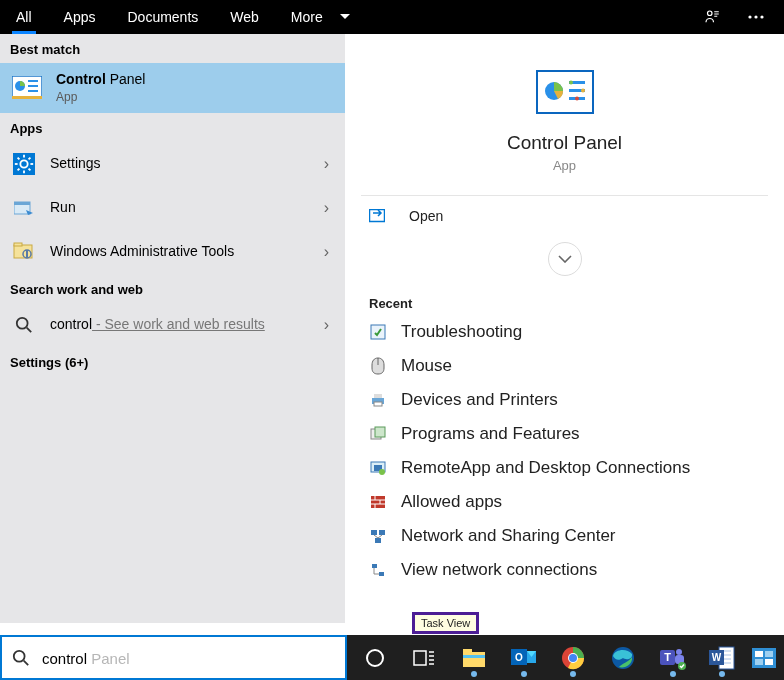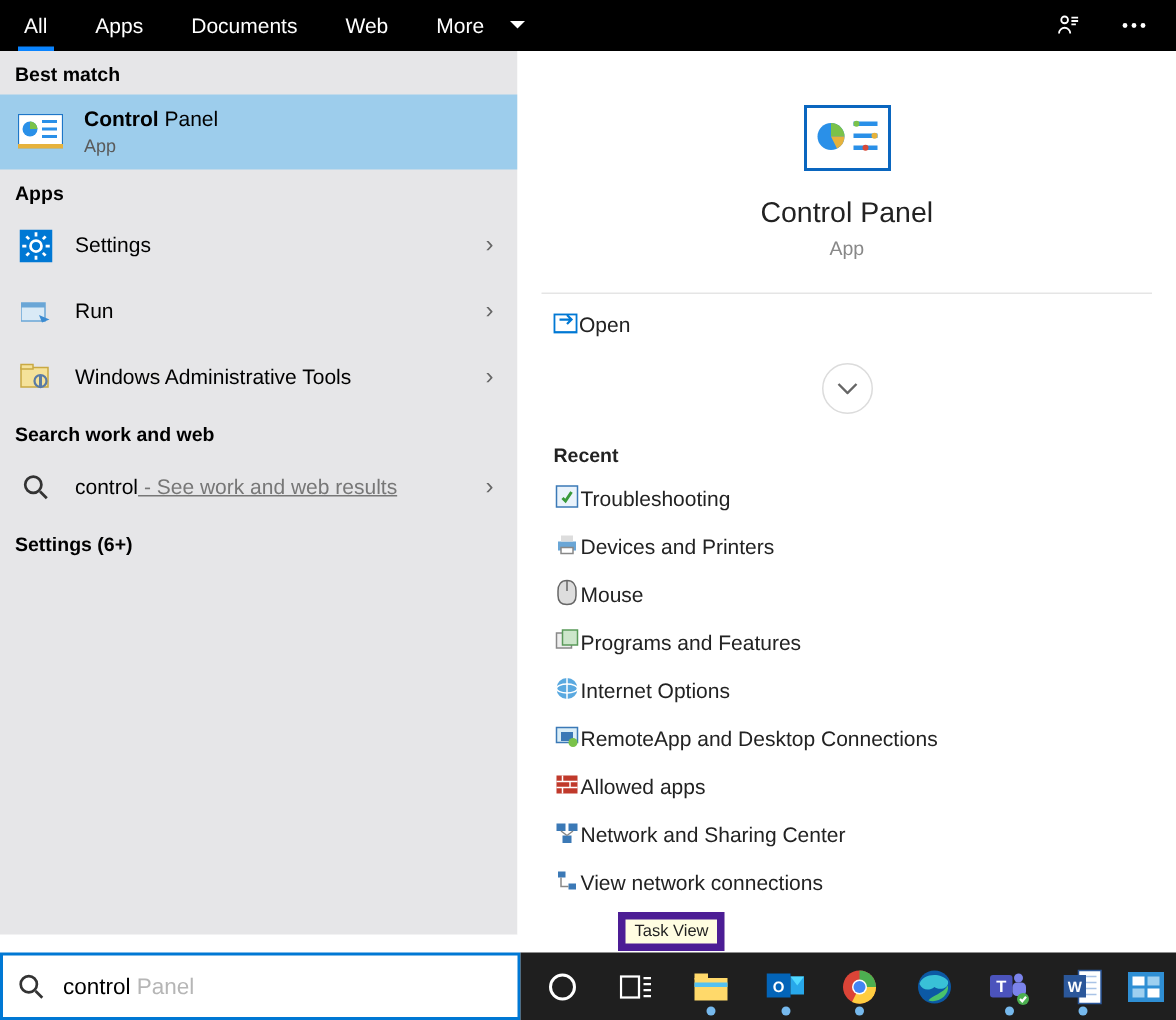--- a/index.html
+++ b/index.html
@@ -31,40 +31,40 @@
   .settings-more { font-size: 13px; padding: 8px 10px; color: #000; font-weight: 600; cursor: pointer; }
   .inline-grey { color: #777; font-weight: 400; text-decoration: underline; }
 
   
   .right-panel { flex: 1; background: #fff; padding: 14px 0 0 0; position: relative; }
   .detail-card { margin: 0 16px; border-bottom: 1px solid #e5e5e5; padding-bottom: 22px; text-align: center; }
   .detail-icon { width: 58px; height: 44px; margin: 22px auto 18px auto; border: 2px solid #0a66bf; display:flex; align-items:center; justify-content:center; gap:2px; background:#fff; }
   .detail-title { font-size: 19px; font-weight: 400; color: #222; }
   .detail-sub { font-size: 13px; color: #888; margin-top: 4px; }
   .action-rows { margin: 0 16px; }
-  .action-row { display: flex; align-items: center; padding: 12px 8px; font-size: 14px; color: #222; cursor: pointer; gap: 1px; }
+  .action-row { display: flex; align-items: center; padding: 12px 8px; font-size: 14px; color: #222; cursor: pointer; gap: 24px; }
   .expand-btn { width: 34px; height: 34px; border: 1px solid #dcdcdc; border-radius: 50%; display: flex; align-items: center; justify-content: center; margin: 6px auto 14px auto; color: #555; cursor: pointer; }
   .section-header-sm { font-size: 13px; font-weight: 600; color: #222; padding: 6px 40px 4px 24px; }
   .recent-list { padding: 0 14px; }
-  .recent-item { display: flex; align-items: flex-end; padding: 7px 10px; font-size: 14px; color: #222; cursor: pointer; }
+  .recent-item { display: flex; align-items: center; gap: 14px; padding: 7px 10px; font-size: 17px; color: #222; cursor: pointer; }
   .ricon-sm { width: 18px; height: 18px; display: flex; align-items: center; justify-content: center; flex-shrink: 0; }
 
   
   .search-row { position: absolute; left: 0; bottom: 0; width: 347px; height: 45px; border: 2px solid #0078d4; background: #fff; display: flex; align-items: center; padding: 0 10px; gap: 10px; }
   .search-row input { border: none; outline: none; font-size: 15px; flex: 1; color: #000; background: transparent; }
   .search-row .ghost { position: absolute; left: 40px; top: 50%; transform: translateY(-50%); font-size: 15px; color: #000; pointer-events:none; }
   .search-row .ghost .grey { color: #b6b6b6; }
 
   
   .taskbar { position: absolute; left: 347px; bottom: 0; right: 0; height: 45px; background: #1f1f1f; display: flex; align-items: center; padding: 0 4px; gap: 2px; }
   .tb-btn { width: 48px; height: 42px; display: flex; align-items: center; justify-content: center; cursor: pointer; position:relative; }
   .badge-dot { position:absolute; bottom:2px; left:50%; transform:translateX(-50%); width:6px; height:6px; border-radius:50%; background:#76b9ed; }
 
   
-  .tooltip { position: absolute; background: #fffde1; border: 5px solid #4c1d95; font-size: 11px; padding: 2px 6px; color: #222; left: 412px; bottom: 46px; z-index: 20; }
+  .tooltip { position: absolute; background: #fffde1; border: 3px solid #4c1d95; font-size: 11px; padding: 2px 6px; color: #222; left: 412px; bottom: 46px; z-index: 20; }
 
   
   svg { display: block; }
 </style>
 </head>
 <body>
 
 <div class="top-bar">
   <div class="top-tab active">All</div>
   <div class="top-tab">Apps</div>
@@ -232,55 +232,45 @@
         <span class="ricon-sm">
             <svg width="16" height="16" viewBox="0 0 16 16">
               <rect x="1" y="1" width="14" height="14" fill="#eaf3fb" stroke="#3b79b6"></rect>
               <path d="M5 9 L7 11 L11 5" stroke="#3a9a3a" stroke-width="2" fill="none"></path>
             </svg>
           </span>
         <span>Troubleshooting</span>
       </div>
       <div class="recent-item">
         <span class="ricon-sm">
+            <svg width="14" height="18" viewBox="0 0 14 18">
+              <path d="M7 1 C3 1 1 4 1 8 L1 11 C1 15 3 17 7 17 C11 17 13 15 13 11 L13 8 C13 4 11 1 7 1 Z" fill="#ddd" stroke="#666"></path>
+              <line x1="7" y1="1" x2="7" y2="8" stroke="#666"></line>
+            </svg>
+          </span>
+        <span>Mouse</span>
+      </div>
+      <div class="recent-item">
+        <span class="ricon-sm">
             <svg width="16" height="16" viewBox="0 0 16 16">
               <rect x="2" y="6" width="12" height="6" fill="#6aa6d6"></rect>
               <rect x="4" y="2" width="8" height="4" fill="#ddd"></rect>
               <rect x="4" y="10" width="8" height="4" fill="#fff" stroke="#888"></rect>
             </svg>
           </span>
         <span>Devices and Printers</span>
       </div>
       <div class="recent-item">
         <span class="ricon-sm">
-            <svg width="14" height="18" viewBox="0 0 14 18">
-              <path d="M7 1 C3 1 1 4 1 8 L1 11 C1 15 3 17 7 17 C11 17 13 15 13 11 L13 8 C13 4 11 1 7 1 Z" fill="#ddd" stroke="#666"></path>
-              <line x1="7" y1="1" x2="7" y2="8" stroke="#666"></line>
-            </svg>
-          </span>
-        <span>Mouse</span>
-      </div>
-      <div class="recent-item">
-        <span class="ricon-sm">
             <svg width="16" height="16" viewBox="0 0 16 16">
               <rect x="1" y="3" width="10" height="10" fill="#eee" stroke="#888"></rect>
               <rect x="5" y="1" width="10" height="10" fill="#cde6cb" stroke="#5a9a5a"></rect>
             </svg>
           </span>
         <span>Programs and Features</span>
-      </div>
-      <div class="recent-item">
-        <span class="ricon-sm">
-            <svg width="16" height="16" viewBox="0 0 16 16">
-              <circle cx="8" cy="8" r="7" fill="#5aa9e0"></circle>
-              <ellipse cx="8" cy="8" rx="7" ry="3" fill="none" stroke="#fff"></ellipse>
-              <line x1="8" y1="1" x2="8" y2="15" stroke="#fff"></line>
-            </svg>
-          </span>
-        <span>Internet Options</span>
       </div>
       <div class="recent-item">
         <span class="ricon-sm">
             <svg width="16" height="16" viewBox="0 0 16 16">
               <rect x="1" y="2" width="14" height="10" fill="#dbeef7" stroke="#3b79b6"></rect>
               <rect x="4" y="5" width="8" height="6" fill="#3b79b6"></rect>
               <circle cx="12" cy="12" r="3" fill="#7ac24a"></circle>
             </svg>
           </span>
         <span>RemoteApp and Desktop Connections</span>

